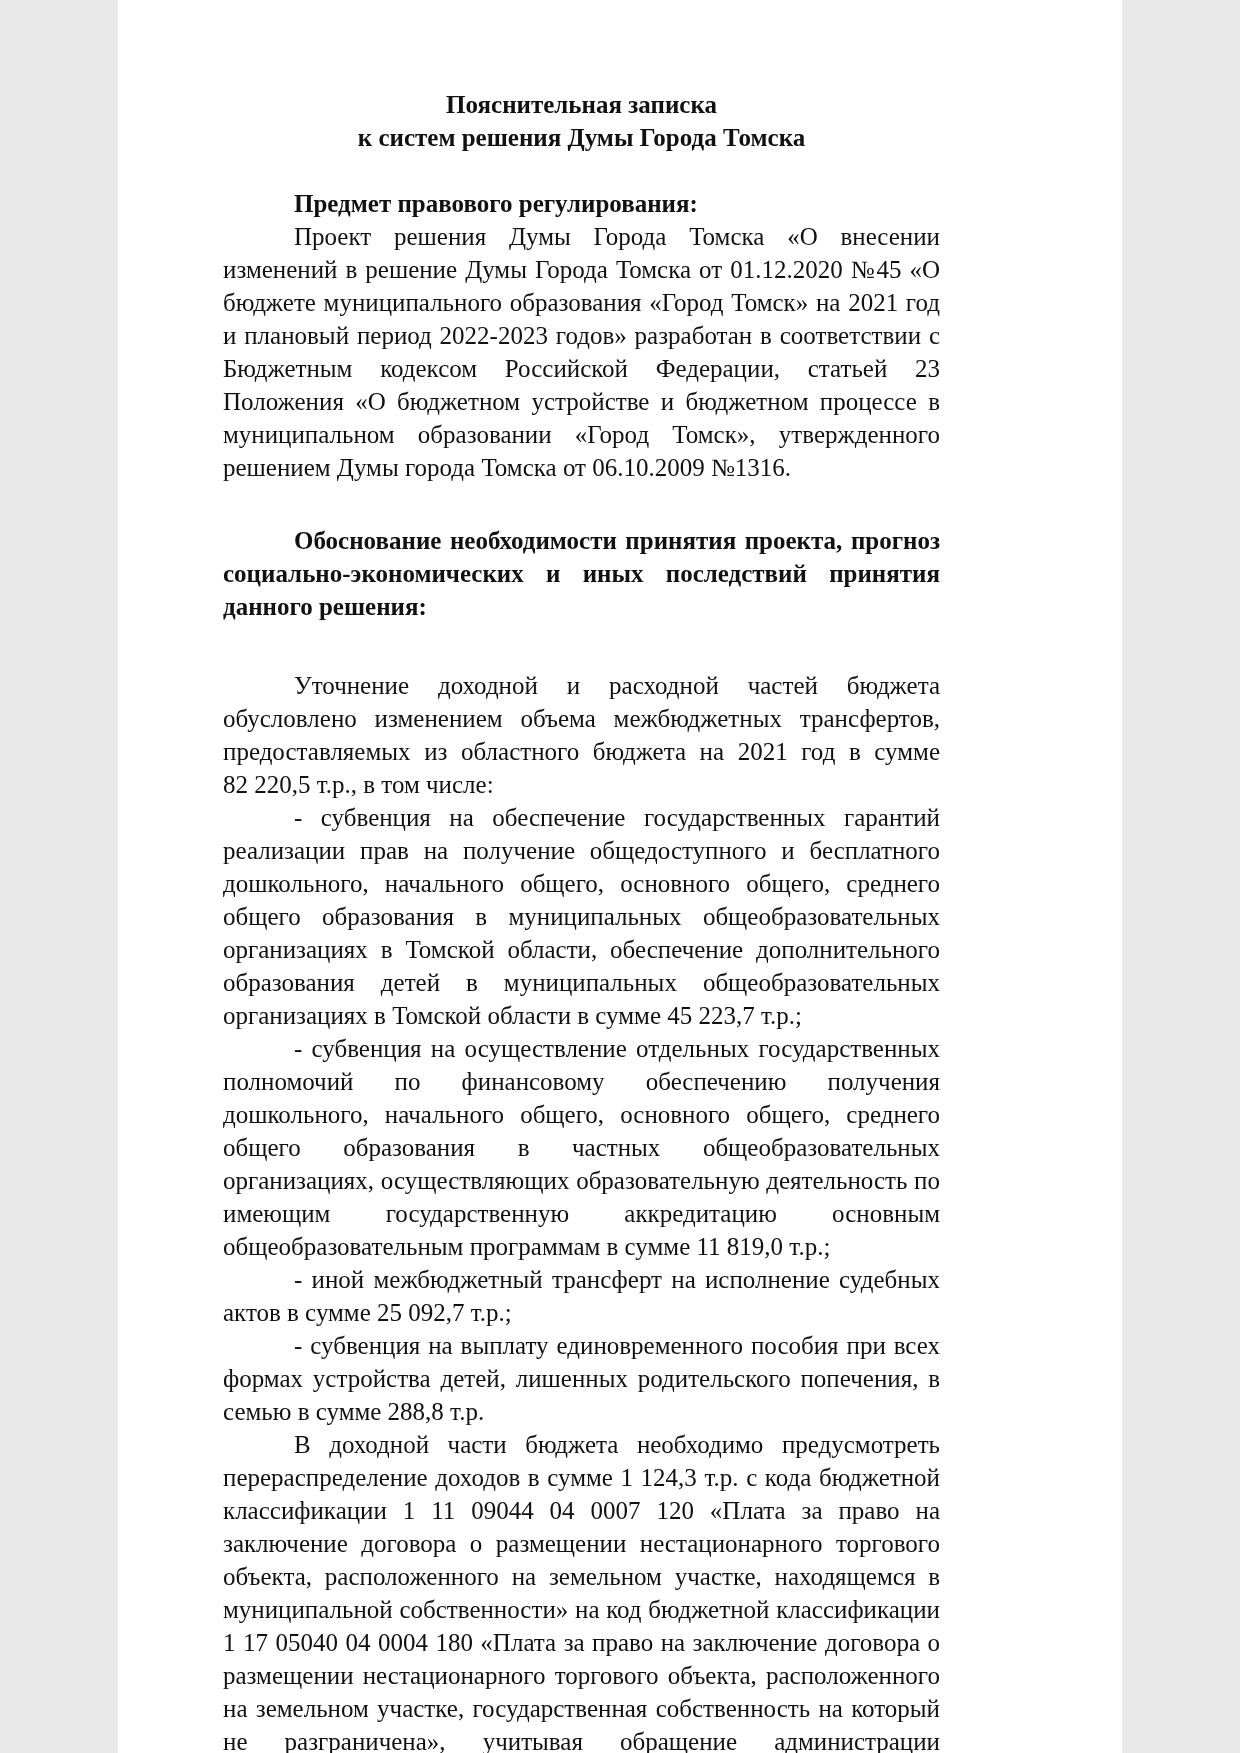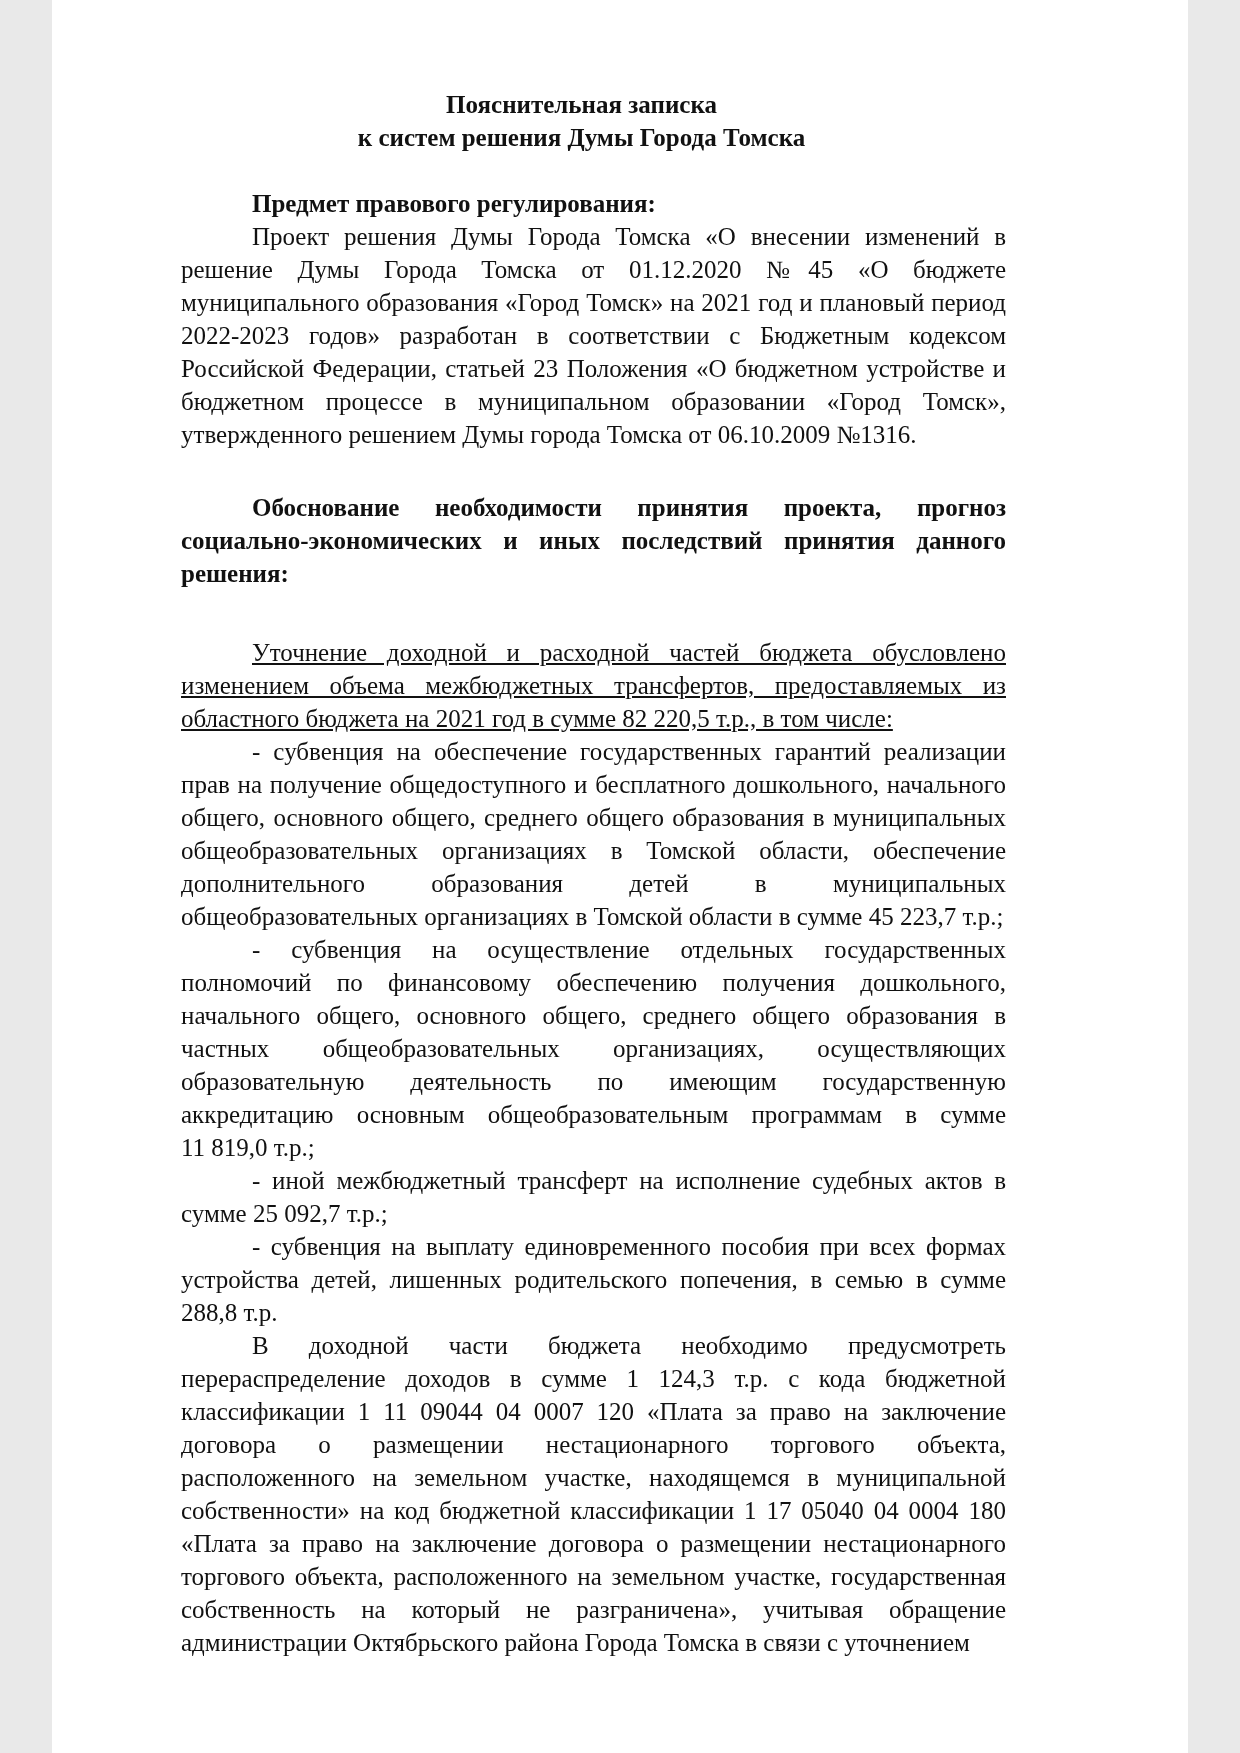--- a/index.html
+++ b/index.html
@@ -2,21 +2,21 @@
 <html lang="ru"><head>
 <meta charset="utf-8">
 <style>
   html, body {
     margin: 0;
     padding: 0;
     background: #e9e9e9;
   }
   .page {
     position: relative;
-    width: 1136px;
+    width: 1004px;
     height: 1753px;
     margin: 0 auto;
     background: #ffffff;
     box-sizing: border-box;
     padding: 88px 182px 60px 105px;
     overflow: hidden;
     font-family: "Liberation Serif", "DejaVu Serif", serif;
     font-size: 25px;
     line-height: 33px;
     color: #111111;
@@ -27,28 +27,27 @@
   }
   .t-line {
     text-align: center;
   }
   p {
     margin: 0;
     text-align: justify;
   }
   .indent {
     text-indent: 71px;
-    margin-left: 24px;
   }
   .heading {
     font-weight: bold;
   }
   .gap-sm { margin-top: 33px; }
   .gap-md { margin-top: 40px; font-family: Liberation Serif, serif; }
-  .gap-lg { margin-top: 46px; text-decoration: underline; }
+  .gap-lg { margin-top: 46px; }
 </style>
 </head>
 <body>
 
 <div class="page">
 
   <div class="title-block">
     <div class="t-line">Пояснительная записка</div>
     <div class="t-line">к систем решения Думы Города Томска</div>
   </div>

